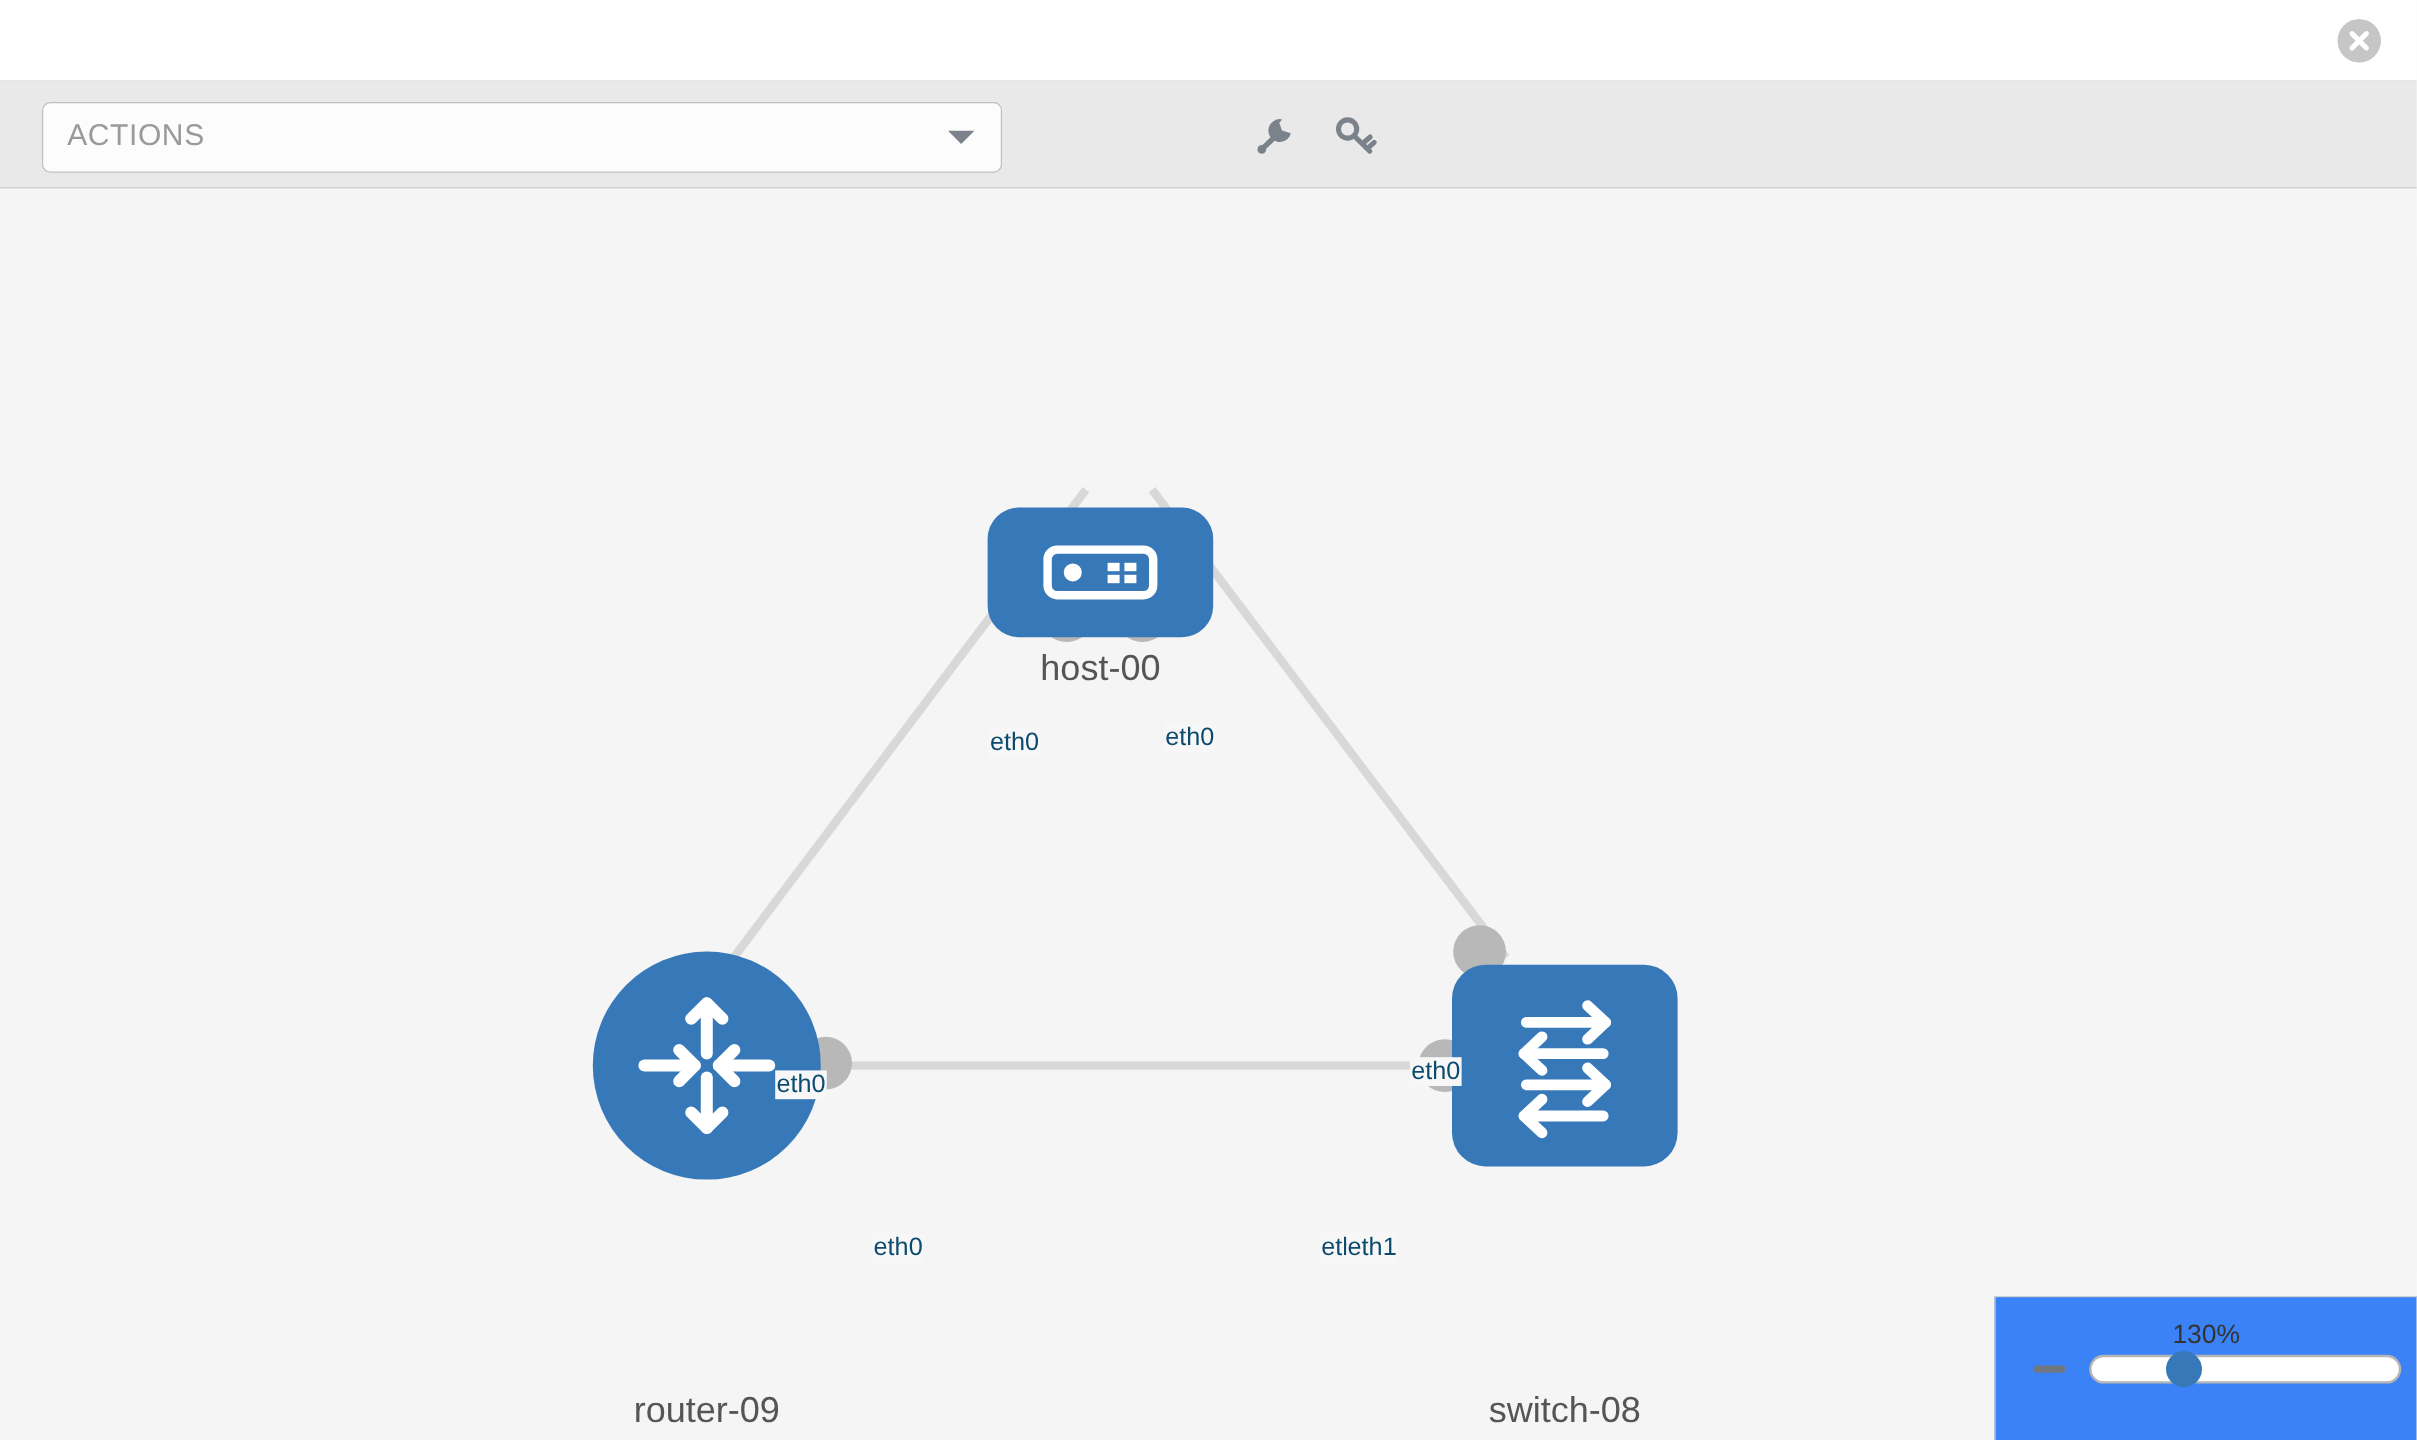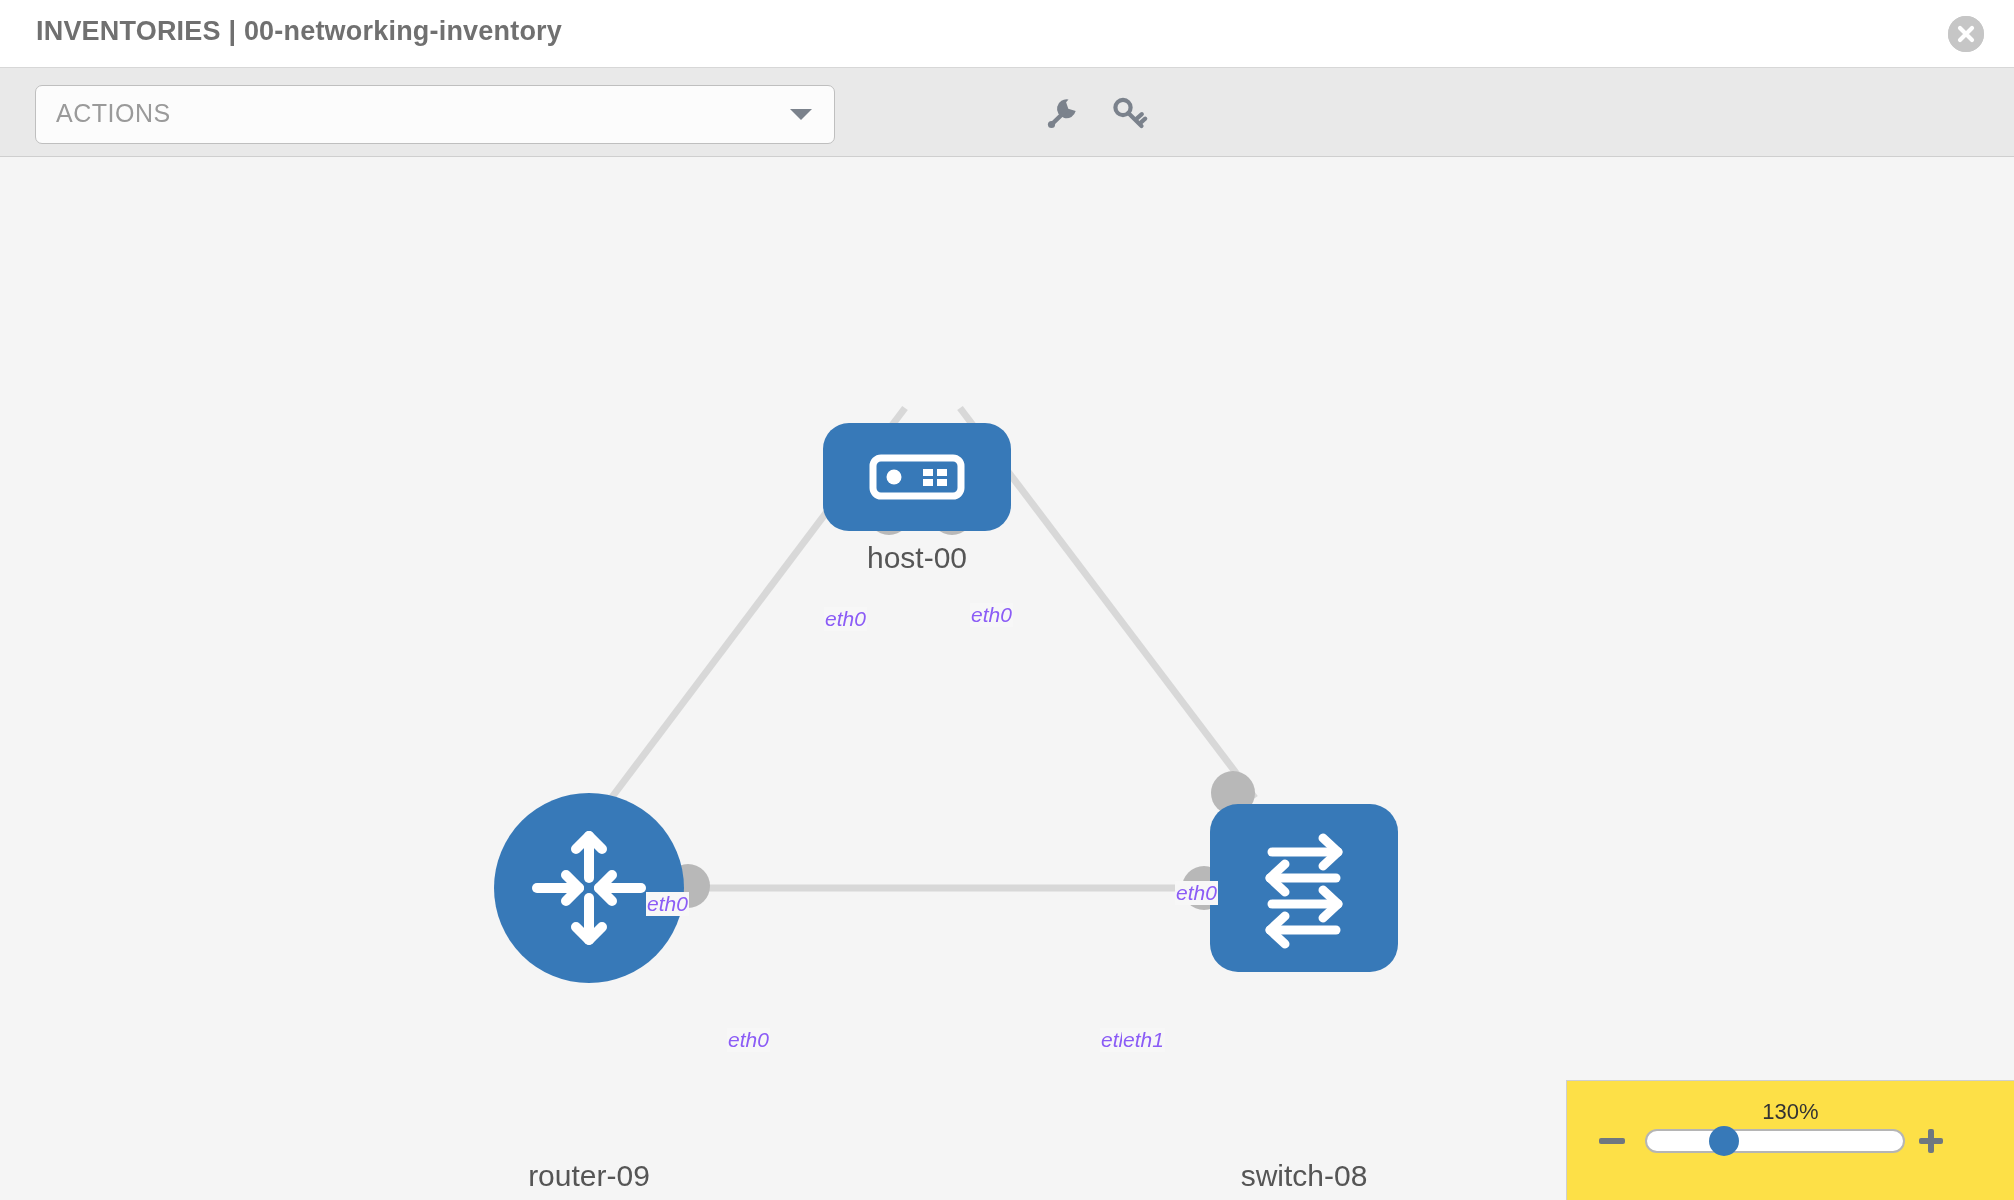--- a/index.html
+++ b/index.html
@@ -139,35 +139,34 @@
     position: absolute;
     font-size: 30px;
     color: #555555;
     background: #f5f5f5;
     white-space: nowrap;
     transform: translateX(-50%);
   }
   .iface-label {
     position: absolute;
     font-size: 21px;
-    color: #8b5cf6;
+    color: #0c4a6e;
     background: #f7f7f7;
     white-space: nowrap;
     padding: 0 1px;
-    font-style: italic;
   }
 
   
   .zoom-panel {
     position: absolute;
     right: 0;
     bottom: 0;
-    width: 448px;
+    width: 352px;
     height: 120px;
-    background: #fde047;
+    background: #3b82f6;
     border: 1px solid #cfcfcf;
     border-right: none;
     border-bottom: none;
     box-sizing: border-box;
   }
   .zoom-value {
     position: absolute;
     top: 18px;
     left: 0;
     width: 100%;
@@ -223,21 +222,20 @@
   }
   .zoom-plus::before { left: 0; top: 9px; width: 24px; height: 6px; }
   .zoom-plus::after  { left: 9px; top: 0; width: 6px; height: 24px; }
 </style>
 </head>
 <body>
 
 <div id="app">
 
   <div class="header">
-    <div class="header-title">INVENTORIES | 00-networking-inventory</div>
     <div class="close-btn">
       <svg width="36" height="36" viewBox="0 0 36 36" aria-hidden="true">
         <circle cx="18" cy="18" r="18" fill="#c6c6c6"></circle>
         <path d="M12 12 L24 24 M24 12 L12 24" stroke="#ffffff" stroke-width="4.2" stroke-linecap="round"></path>
       </svg>
     </div>
   </div>
 
   <div class="toolbar">
 

